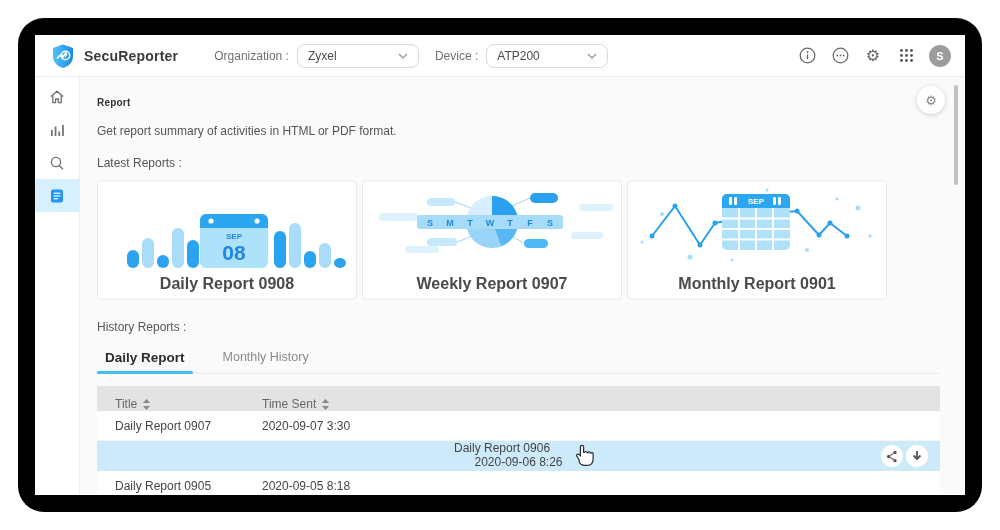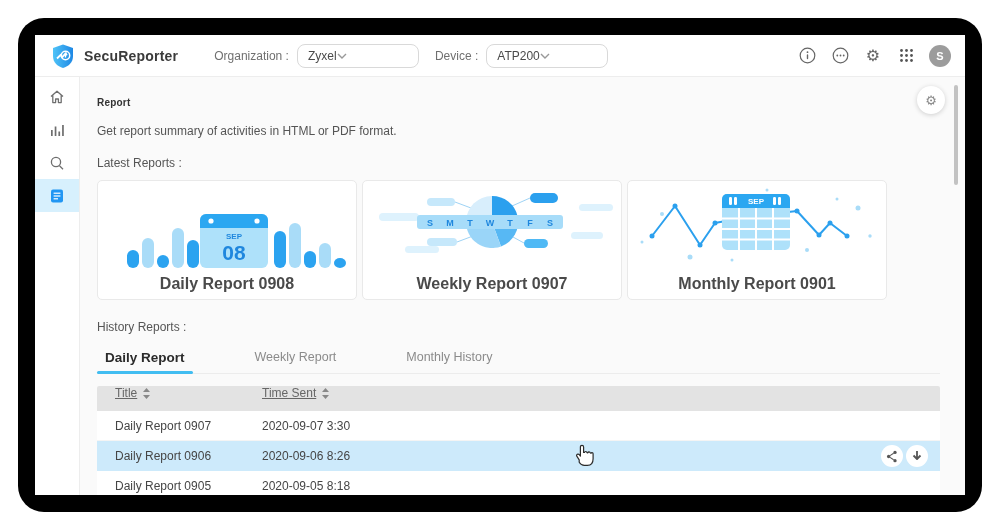--- a/index.html
+++ b/index.html
@@ -9,21 +9,21 @@
   .app { position:absolute; left:17px; top:17px; width:930px; height:460px; background:#fef9c3;
     border-radius:0; overflow:hidden; }
 
   
   .topbar { height:42px; display:flex; align-items:center; background:#fff;
     border-bottom:1px solid #ededed; padding:0 14px 0 15px; position:relative; z-index:3; }
   .brand { margin-left:8px; font-size:14px; font-weight:bold; color:#3b3b3b; letter-spacing:.2px; }
   .bar-label { margin-left:36px; font-size:12px; color:#707070; white-space:nowrap; }
   .bar-label.second { margin-left:16px; }
   .dropdown { margin-left:8px; width:122px; height:24px; border:1px solid #d9d9d9; border-radius:8px;
-    background:#fff; display:flex; align-items:center; 
+    background:#fff; display:flex; align-items:center; justify-content:space-between;
     padding:0 10px; font-size:12px; color:#4a4a4a; cursor:pointer; }
   .top-right { margin-left:auto; display:flex; align-items:center; gap:13px; }
   .top-icon { display:flex; align-items:center; justify-content:center; width:20px; height:20px; cursor:pointer; }
   .gear-glyph { font-size:16px; color:#666; line-height:1; }
   .avatar { width:22px; height:22px; border-radius:50%; background:#9c9c9c; color:#fff;
     font-size:11px; font-weight:bold; display:flex; align-items:center; justify-content:center; }
 
   
   .sidebar { position:absolute; left:0; top:42px; width:45px; height:418px; background:#fff;
     border-right:1px solid #ededed; padding-top:3px; }
@@ -36,34 +36,34 @@
   .page-title { margin:20px 0 0 17px; font-size:10px; font-weight:bold; color:#333; letter-spacing:.2px; }
   .subtitle { margin:16px 0 0 17px; font-size:12px; color:#555; }
   .section-label { margin:18px 0 0 17px; font-size:12px; color:#555; }
   .cards { display:flex; gap:5px; margin:10px 0 0 17px; }
   .card { width:260px; height:120px; background:#fff; border:1px solid #e9e9e9; border-radius:5px;
     display:flex; flex-direction:column; align-items:center; cursor:pointer; }
   .card svg { margin-top:5px; }
   .card-label { font-size:16px; font-weight:bold; color:#4a4a4a; margin-top:1px; }
 
   .history-label { margin-top:20px; }
-  .tabs { display:flex; margin:10px 0 0 17px; width:843px; border-bottom:1px solid #ececec;gap:32px; }
+  .tabs { display:flex; margin:10px 0 0 17px; width:843px; border-bottom:1px solid #ececec; }
   .tab { padding:6px 8px 8px; font-size:12.5px; color:#8b8b8b; margin-right:22px; position:relative; cursor:pointer; }
   .tab.active { color:#2b2b2b; font-weight:bold; font-size:13.5px; }
   .tab.active::after { content:""; position:absolute; left:0; right:0; bottom:-1px; height:3px;
     background:#41bdf1; border-radius:2px; }
 
   .rtable { width:843px; margin:12px 0 0 17px; font-size:12px; }
-  .thead { display:flex; align-items:flex-start; background:#e3e3e3; height:25px; color:#666;
-    border-radius:2px 2px 0 0;text-decoration:underline; }
+  .thead { display:flex; align-items:flex-end; background:#e3e3e3; height:25px; color:#666;
+    border-radius:2px 2px 0 0; }
   .th-title { padding-left:18px; width:165px; display:flex; align-items:center; gap:6px; cursor:pointer; }
   .th-time  { display:flex; align-items:center; gap:6px; cursor:pointer; }
   .trow { display:flex; align-items:center; background:#fff; height:30px; color:#454545;
     position:relative; border-bottom:1px solid #f4f4f4; cursor:pointer; }
-  .trow.hl { background:#cdeafb; border-bottom:none; }
+  .trow.hl { background:#cdeafb; border-bottom:none;flex-direction:column; }
   .td-title { padding-left:18px; width:165px; }
   .row-actions { position:absolute; right:12px; top:4px; display:flex; gap:3px; }
   .icon-btn { width:22px; height:22px; border-radius:50%; background:#fff;
     display:flex; align-items:center; justify-content:center; cursor:pointer; }
 
   .fab { position:absolute; right:20px; top:9px; width:28px; height:28px; border-radius:50%;
     background:#fff; box-shadow:0 1px 5px rgba(0,0,0,.18); display:flex; align-items:center;
     justify-content:center; color:#8a8a8a; font-size:13px; cursor:pointer; z-index:4; }
   .scroll-thumb { position:absolute; right:7px; top:8px; width:4px; height:100px;
     background:#c2c2c2; border-radius:2px; cursor:pointer; }
@@ -302,21 +302,20 @@
           </g>
         </svg>
         <div class="card-label">Monthly Report 0901</div>
       </div>
     </div>
 
     <div class="section-label history-label">History Reports :</div>
 
     <div class="tabs">
       <div class="tab active">Daily Report</div>
-      <div class="tab">Weekly Report</div>
       <div class="tab">Monthly History</div>
     </div>
 
     <div class="rtable">
       <div class="thead">
         <div class="th-title">
           <span>Title</span>
           <svg width="7" height="11" viewBox="0 0 7 11">
                 <path d="M3.5 0 L7 4 H0 Z" fill="#888"></path>
                 <path d="M3.5 11 L0 7 H7 Z" fill="#888"></path>

